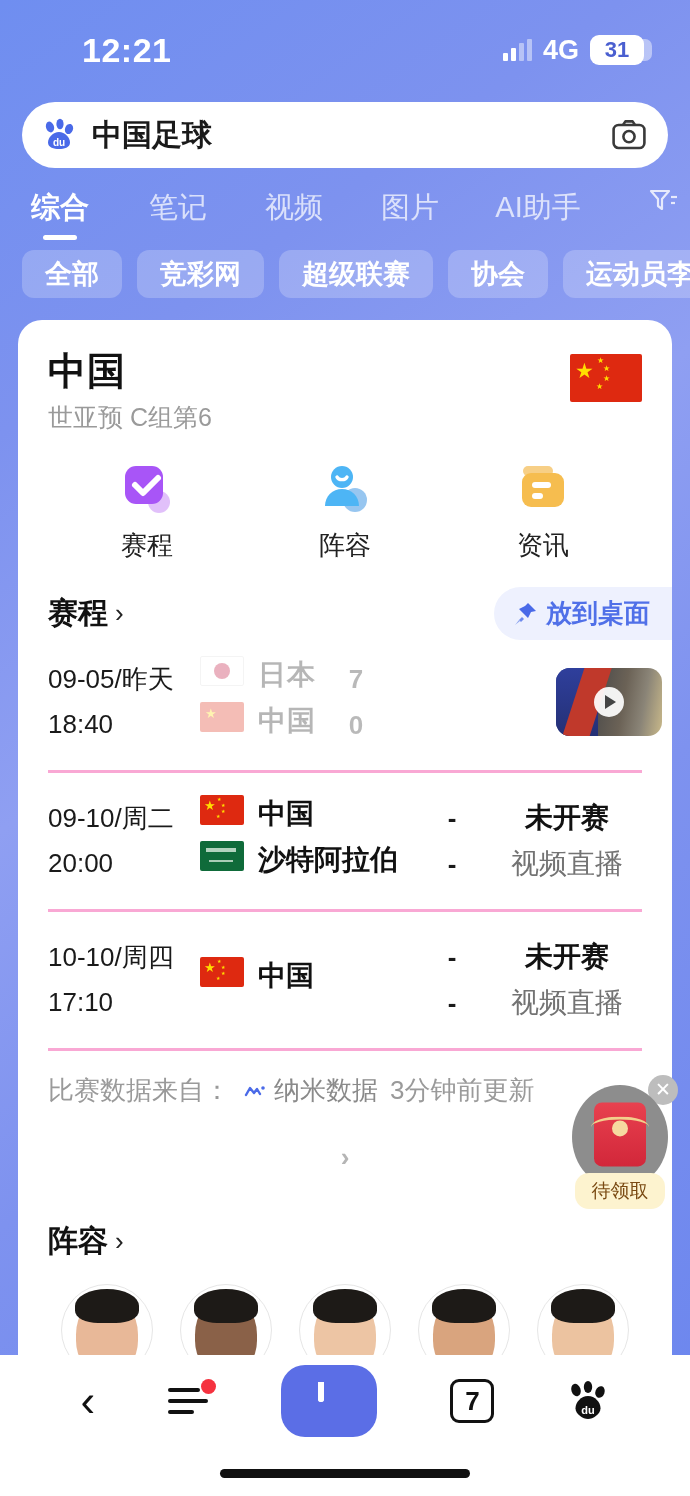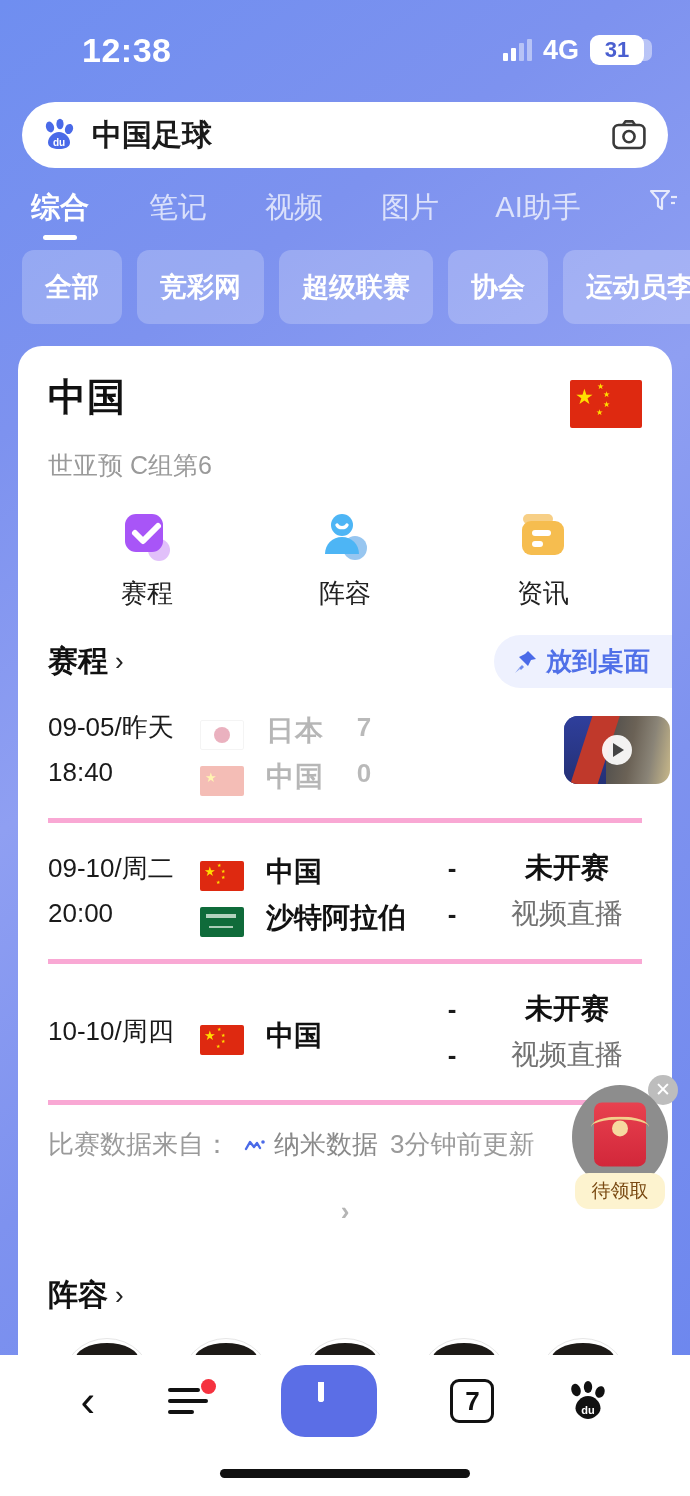--- a/index.html
+++ b/index.html
@@ -97,37 +97,37 @@
   
   .chips {
     display: flex; gap: 15px;
     padding: 8px 0 0 22px;
     white-space: nowrap;
   }
   .chip {
     background: rgba(255,255,255,.22);
     border-radius: 12px;
     color: #fff; font-size: 27px; font-weight: 600;
-    padding: 19px 23px;
+    padding: 6px 23px;
     flex: 0 0 auto;
   }
 
   
   .card {
     margin: 22px 18px 0 18px;
     background: #fff;
     border-radius: 24px 24px 0 0;
     padding: 26px 30px 0 30px;
     position: relative;
     min-height: 1060px;
   }
   .team-head { display: flex; align-items: flex-start; }
   .team-info { flex: 1; }
   .team-name { font-size: 38px; font-weight: bold; color: #111; letter-spacing: 1px; }
-  .team-sub { font-size: 25px; color: #9a9a9a; margin-top: 26px; }
+  .team-sub { font-size: 25px; color: #9a9a9a; margin-top: 4px; }
   .team-flag {
     width: 72px; height: 48px; margin-top: 8px;
     background: #de2910; position: relative; overflow: hidden;
     border-radius: 2px;
   }
   .team-flag .st {
     position: absolute; color: #ffde00; line-height: 1;
   }
   .st.big { font-size: 21px; left: 5px; top: 6px; }
   .st.s1 { font-size: 8px; left: 27px; top: 3px; }
@@ -157,32 +157,32 @@
     display: flex; align-items: center; gap: 8px;
     padding: 9px 22px 9px 18px;
   }
   .desktop-btn .pin { width: 26px; height: 26px; }
   .desktop-btn span { color: #5070e8; font-size: 26px; font-weight: bold; }
 
   
   .match {
     display: flex; align-items: center;
     padding: 22px 0 22px 0;
-    border-bottom: 5px solid #f9a8d4;
+    border-bottom: 3px solid #f9a8d4;
     min-height: 128px;
   }
   .match:last-of-type { border-bottom: 1px solid #f0f0f0; }
   .m-date {
     flex: 0 0 152px;
     font-size: 26px; color: #1a1a1a; line-height: 1.75;
   }
   .m-date .d2 { color: #1a1a1a; }
   .m-teams { flex: 1; }
   .m-team-row {
-    display: flex; align-items: flex-end; gap: 22px;
+    display: flex; align-items: flex-start; gap: 14px;
     height: 46px;
   }
   .m-flag {
     width: 44px; height: 30px; flex: 0 0 44px;
     border-radius: 2px; position: relative; overflow: hidden;
   }
   .m-tname { font-size: 28px; color: #111; font-weight: 600; white-space: nowrap; }
   .m-scores { flex: 0 0 80px; text-align: center; }
   .m-score {
     height: 46px; line-height: 46px;
@@ -344,21 +344,21 @@
     width: 250px; height: 9px; border-radius: 5px; background: #111;
   }
   .nav-paw { width: 42px; height: 40px; position: relative; }
 </style>
 </head>
 <body>
 
 <div id="screen">
 
   <div class="statusbar">
-    <div class="status-time">12:38</div>
+    <div class="status-time">12:21</div>
     <div class="status-right">
       <span class="signal">
           <i></i>
           <i></i>
           <i></i>
           <i></i>
         </span>
       <span class="net-type">4G</span>
       <span class="battery">
         <span>31</span>
@@ -541,20 +541,21 @@
       </div>
       <div class="m-status">
         <div class="s1">未开赛</div>
         <div class="s2">视频直播</div>
       </div>
     </div>
 
     <div class="match">
       <div class="m-date">
         <div>10-10/周四</div>
+        <div class="d2">17:10</div>
       </div>
       <div class="m-teams">
         <div class="m-team-row">
           <span class="m-flag" style="background:#de2910">
             <span style="position:absolute;left:4px;top:4px;color:#ffde00;font-size:13px;line-height:1">★</span>
             <span style="position:absolute;left:17px;top:2px;color:#ffde00;font-size:5px;line-height:1">★</span>
             <span style="position:absolute;left:21px;top:8px;color:#ffde00;font-size:5px;line-height:1">★</span>
             <span style="position:absolute;left:21px;top:14px;color:#ffde00;font-size:5px;line-height:1">★</span>
             <span style="position:absolute;left:16px;top:19px;color:#ffde00;font-size:5px;line-height:1">★</span>
           </span>

